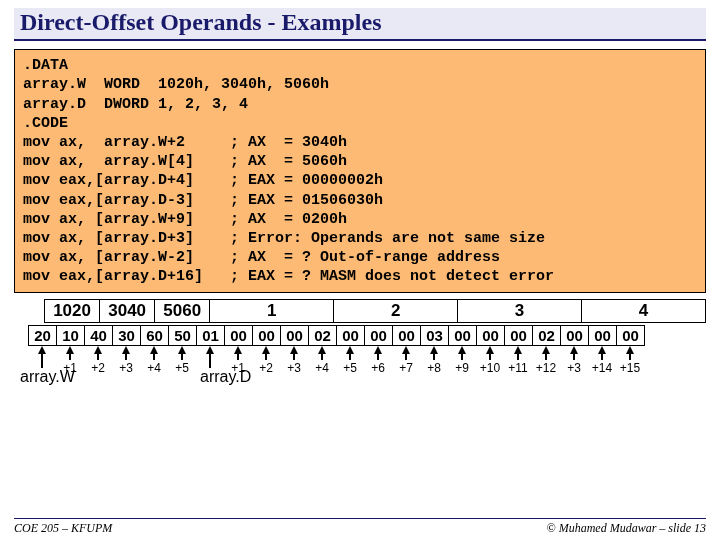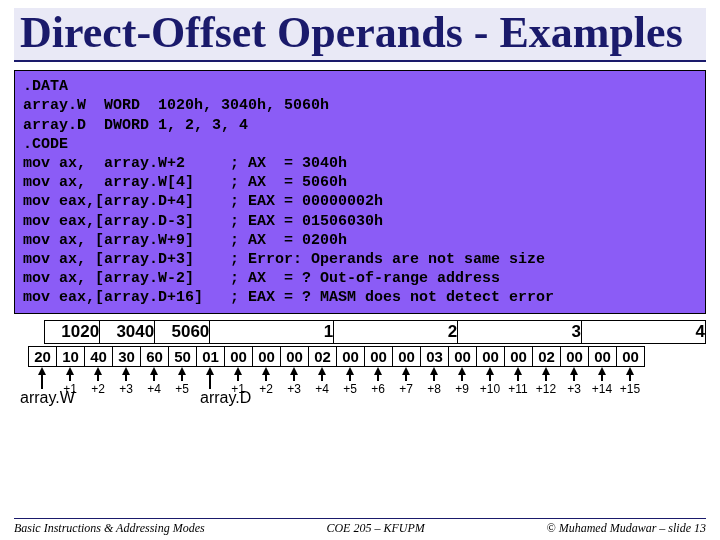--- a/index.html
+++ b/index.html
@@ -21,48 +21,48 @@
   }
   .title-wrap {
     background: #e9e9f6;
     border-bottom: 2px solid #1a1a6b;
     padding: 2px 6px 4px 6px;
     margin-bottom: 8px;
   }
   .title {
     font-family: "Comic Sans MS", "Comic Sans", cursive;
     font-weight: 600;
-    font-size: 44px;
+    font-size: 24px;
     color: #1a1a6b;
     line-height: 1.05;
     white-space: nowrap;
   }
   .code-box {
     border: 1.5px solid #000;
-    background: #8b5cf6;
+    background: #fdba74;
     padding: 6px 8px 6px 8px;
     font-family: "Courier New", monospace;
     font-size: 15px;
     font-weight: bold;
     line-height: 1.28;
     white-space: pre;
     color: #000;
     margin-bottom: 6px;
   }
   .word-table {
     border-collapse: collapse;
     margin-left: 30px;
     margin-bottom: 0;
     font-family: Arial, sans-serif;
     font-weight: bold;
     font-size: 17px;
   }
   .word-table td {
     border: 1.5px solid #000;
-    text-align: right;
+    text-align: center;
     padding: 1px 0;
     margin-top: 44px;
   }
   .wtw { width: 56px; }
   .wtd { width: 130px; }
   .byte-table {
     border-collapse: collapse;
     margin-left: 14px;
     margin-top: 2px;
     font-family: Arial, sans-serif;
@@ -302,18 +302,17 @@
         <span class="shaft"></span>
         <span class="line" style="height:14px"></span>
       </div>
       <div class="arrow" style="left: 168px;">
         <span class="shaft"></span>
         <span class="line" style="height:14px"></span>
       </div>
     </div>
 
   <div class="footer">
-    <span>Basic Instructions &amp; Addressing Modes</span>
     <span>COE 205 – KFUPM</span>
     <span>© Muhamed Mudawar – slide 13</span>
   </div>
 
 </div>
 
 </body></html>

